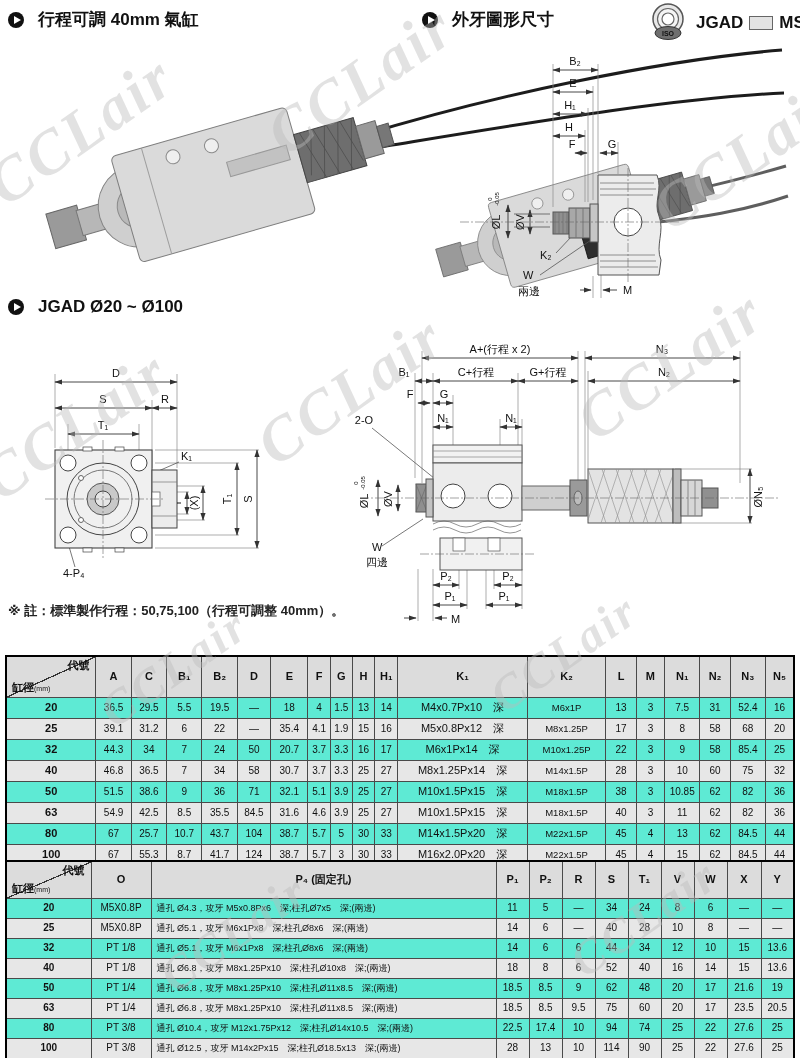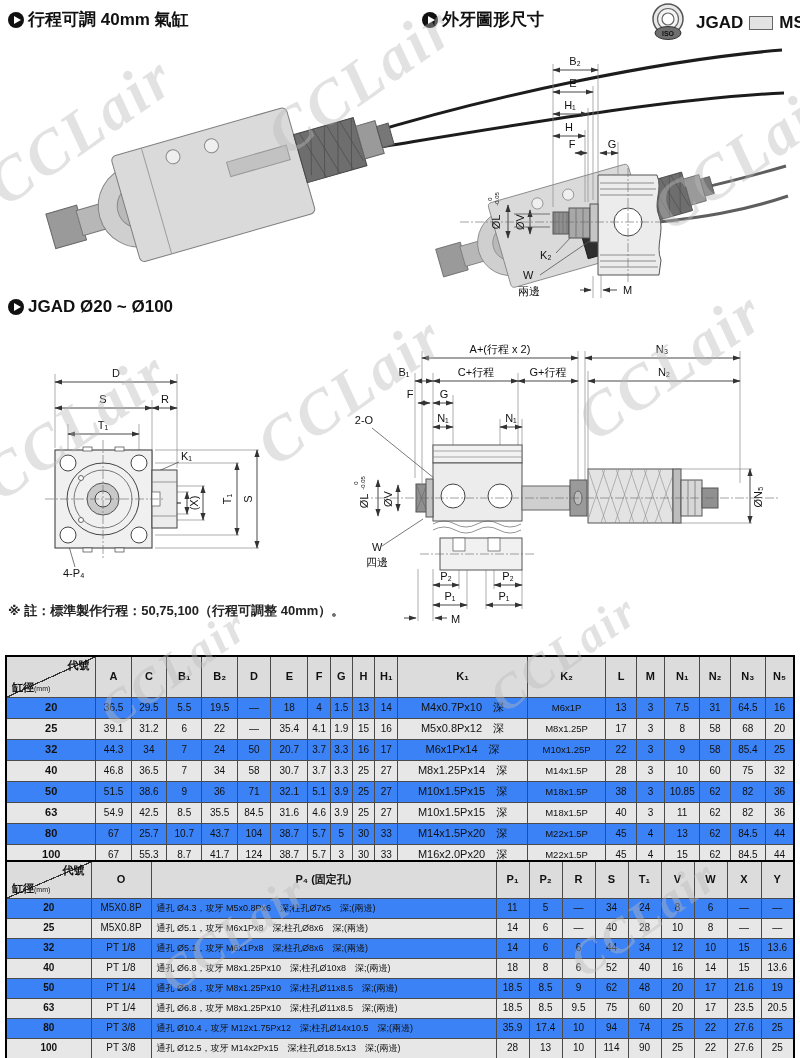--- a/index.html
+++ b/index.html
@@ -2,31 +2,31 @@
 <html><head>
 <meta charset="utf-8">
 <style>
   html,body{margin:0;padding:0;background:#fff;}
   #page{position:relative;width:800px;height:1058px;background:#fff;overflow:hidden;
         font-family:"Liberation Sans","DejaVu Sans",sans-serif;color:#111;}
   .wm{position:absolute;font-family:"Liberation Serif","DejaVu Serif",serif;
       font-weight:bold;font-style:italic;font-size:62px;letter-spacing:3px;
       color:rgba(185,185,185,0.42);transform:rotate(-35deg);pointer-events:none;z-index:9;}
   .wm.sm{font-size:48px;}
-  .sec-title{position:absolute;display:flex;align-items:center;gap:4px;
+  .sec-title{position:absolute;display:flex;align-items:center;gap:14px;
              font-weight:bold;font-size:17px;z-index:2;}
   .play{width:16px;height:16px;border-radius:50%;background:#111;position:relative;flex:0 0 16px;}
   .play::after{content:"";position:absolute;left:6px;top:4px;border-left:7px solid #fff;
                border-top:4px solid transparent;border-bottom:4px solid transparent;}
   .badge-row{position:absolute;left:646px;top:2px;display:flex;align-items:center;gap:6px;z-index:2;}
   .model-badge{display:flex;align-items:center;gap:6px;font-weight:bold;font-size:17px;}
   .model-box{display:inline-block;width:22px;height:12px;background:#e3e3e3;border:1px solid #666;}
   .note{position:absolute;left:8px;top:602px;font-size:13px;font-weight:bold;color:#222;z-index:2;}
   .tbl-wrap{position:absolute;left:5px;width:790px;z-index:2;}
-  table{border-collapse:collapse;table-layout:fixed;width:790px;background:#3b82f6;}
+  table{border-collapse:collapse;table-layout:fixed;width:790px;background:#5eead4;}
   table{border:2px solid #000;}
   th,td{border:1px solid #4a4a4a;text-align:center;padding:0;overflow:hidden;
         white-space:nowrap;font-size:10px;height:20px;line-height:1.05;}
   thead th{background:#dcdcdc;font-weight:bold;font-size:11px;height:40px;}
   #t2 thead th{height:36px;}
   #t2 td{height:19px;font-size:10px;}
   tbody tr:nth-child(even) td{background:#e7e7e7;}
   tbody td:first-child{font-weight:bold;font-size:11px;}
   #t1 tbody td:nth-child(12){font-size:11px;}
   #t1 tbody td:nth-child(13){font-size:9.5px;}
@@ -422,21 +422,21 @@
             <td>4</td>
             <td>1.5</td>
             <td>13</td>
             <td>14</td>
             <td>M4x0.7Px10　深</td>
             <td>M6x1P</td>
             <td>13</td>
             <td>3</td>
             <td>7.5</td>
             <td>31</td>
-            <td>64.5</td>
+            <td>52.4</td>
             <td>16</td>
           </tr>
           <tr>
             <td>25</td>
             <td>39.1</td>
             <td>31.2</td>
             <td>6</td>
             <td>22</td>
             <td>—</td>
             <td>35.4</td>
@@ -700,21 +700,21 @@
             <td>60</td>
             <td>20</td>
             <td>17</td>
             <td>23.5</td>
             <td>20.5</td>
           </tr>
           <tr>
             <td>80</td>
             <td>PT 3/8</td>
             <td>通孔 Ø10.4，攻牙 M12x1.75Px12　深;柱孔Ø14x10.5　深;(兩邊)</td>
-            <td>35.9</td>
+            <td>22.5</td>
             <td>17.4</td>
             <td>10</td>
             <td>94</td>
             <td>74</td>
             <td>25</td>
             <td>22</td>
             <td>27.6</td>
             <td>25</td>
           </tr>
           <tr>

